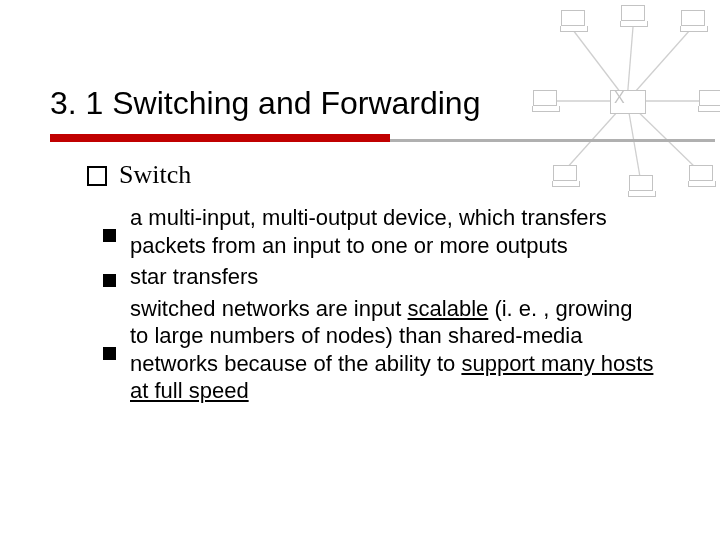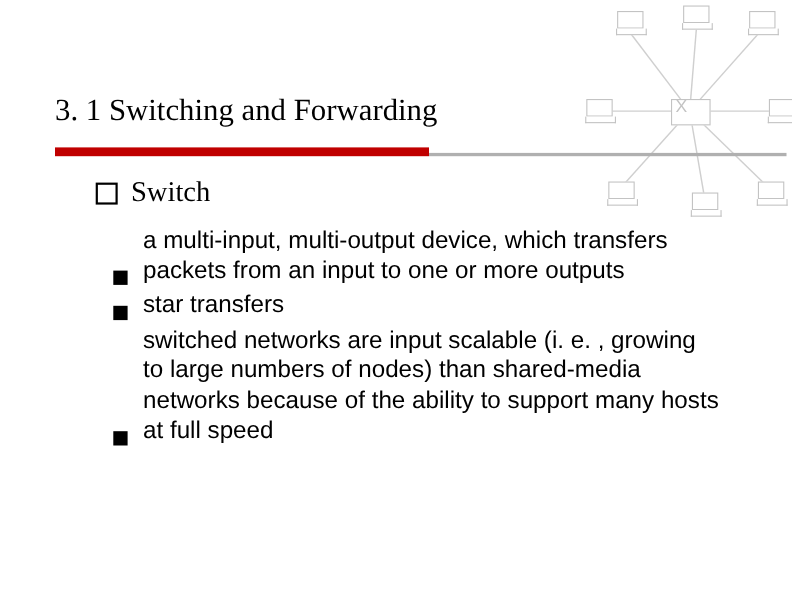--- a/index.html
+++ b/index.html
@@ -16,22 +16,22 @@
   .slide {
     position: relative;
     width: 720px;
     height: 540px;
     box-sizing: border-box;
   }
   .title {
     position: absolute;
     left: 50px;
     top: 85px;
-    font-size: 28px;
-    font-family: Liberation Serif, serif;
+    font-size: 32px;
+    font-family: Liberation Sans, sans-serif;
   }
   .underline-bar {
     position: absolute;
     left: 50px;
     top: 134px;
     height: 8px;
     display: flex;
   }
   .underline-red {
     width: 340px;
@@ -72,37 +72,37 @@
   .level1-text {
     font-size: 26px;
     font-family: "Times New Roman", Times, serif;
   }
   .level2-list {
     margin-left: 48px;
     margin-top: 14px;
   }
   .level2-item {
     display: flex;
-    align-items: flex-end;
+    align-items: center;
     font-size: 22px;
     line-height: 1.25;
     margin-bottom: 4px;
   }
   .solid-box {
     width: 13px;
     height: 13px;
     background: #000;
     flex: 0 0 auto;
     margin-top: 7px;
     margin-right: 14px;
   }
   .level2-text {
     flex: 1 1 auto;
   }
-  .u { }
+  .u { text-decoration: underline; }
 
   
   .diagram {
     position: absolute;
     left: 520px;
     top: 5px;
     width: 200px;
     height: 200px;
     opacity: 0.35;
   }

